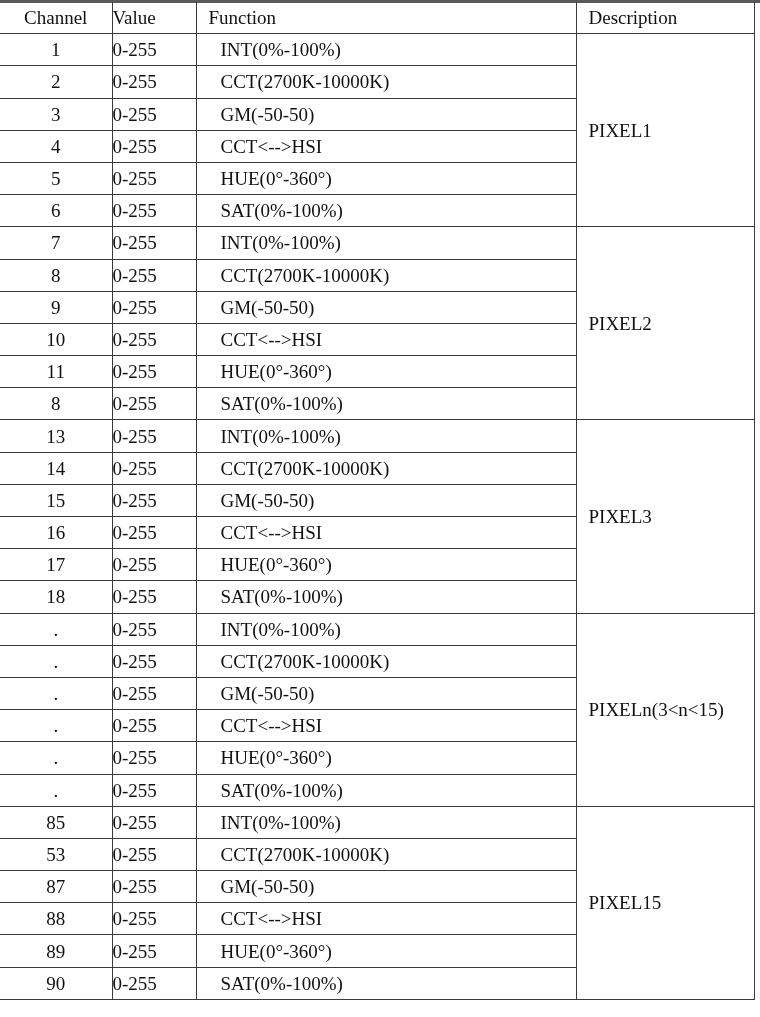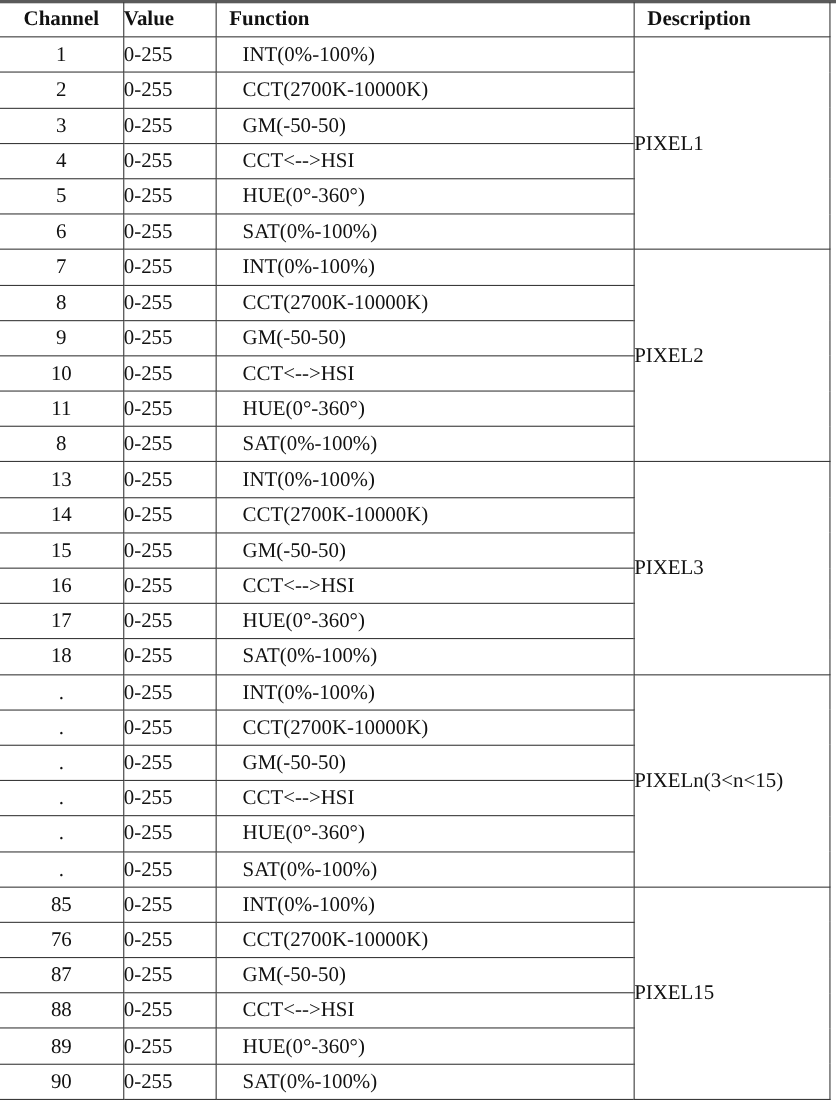--- a/index.html
+++ b/index.html
@@ -19,27 +19,27 @@
   table.dmx col.c3 { width: 380px; }
   table.dmx col.c4 { width: 178px; }
   table.dmx th, table.dmx td {
     border: 1.5px solid #3a3a3a;
     padding: 0 0 0 12px;
     height: 31.2px;
     line-height: 31px;
     white-space: nowrap;
     vertical-align: middle;
   }
-  table.dmx th { font-weight: bold; font-size: 19px; text-align: left; }
+  table.dmx th { font-weight: normal; font-size: 19px; text-align: left; }
   table.dmx th.h-channel { text-align: center; padding: 0; }
   table.dmx th.h-value { padding: 0; }
   table.dmx td.ch { text-align: center; padding: 0; }
   table.dmx td.val { padding: 0; }
   table.dmx td.fn { padding-left: 24px; }
-  table.dmx td.desc { padding-left: 0; vertical-align: middle; margin-left: 20px; }
+  table.dmx td.desc { padding-left: 12px; vertical-align: middle; margin-left: 20px; }
   table.dmx tr:first-child th { border-top: none; }
   table.dmx th:first-child, table.dmx td:first-child { border-left: none; }
 </style>
 </head>
 <body>
 
 <div class="top-rule"></div>
 
 <table class="dmx">
   <colgroup>
@@ -181,21 +181,21 @@
         <td class="val">0-255</td>
         <td class="fn">SAT(0%-100%)</td>
       </tr>
       <tr>
         <td class="ch">85</td>
         <td class="val">0-255</td>
         <td class="fn">INT(0%-100%)</td>
         <td class="desc" rowspan="6">PIXEL15</td>
       </tr>
       <tr>
-        <td class="ch">76</td>
+        <td class="ch">53</td>
         <td class="val">0-255</td>
         <td class="fn">CCT(2700K-10000K)</td>
       </tr>
       <tr>
         <td class="ch">87</td>
         <td class="val">0-255</td>
         <td class="fn">GM(-50-50)</td>
       </tr>
       <tr>
         <td class="ch">88</td>

